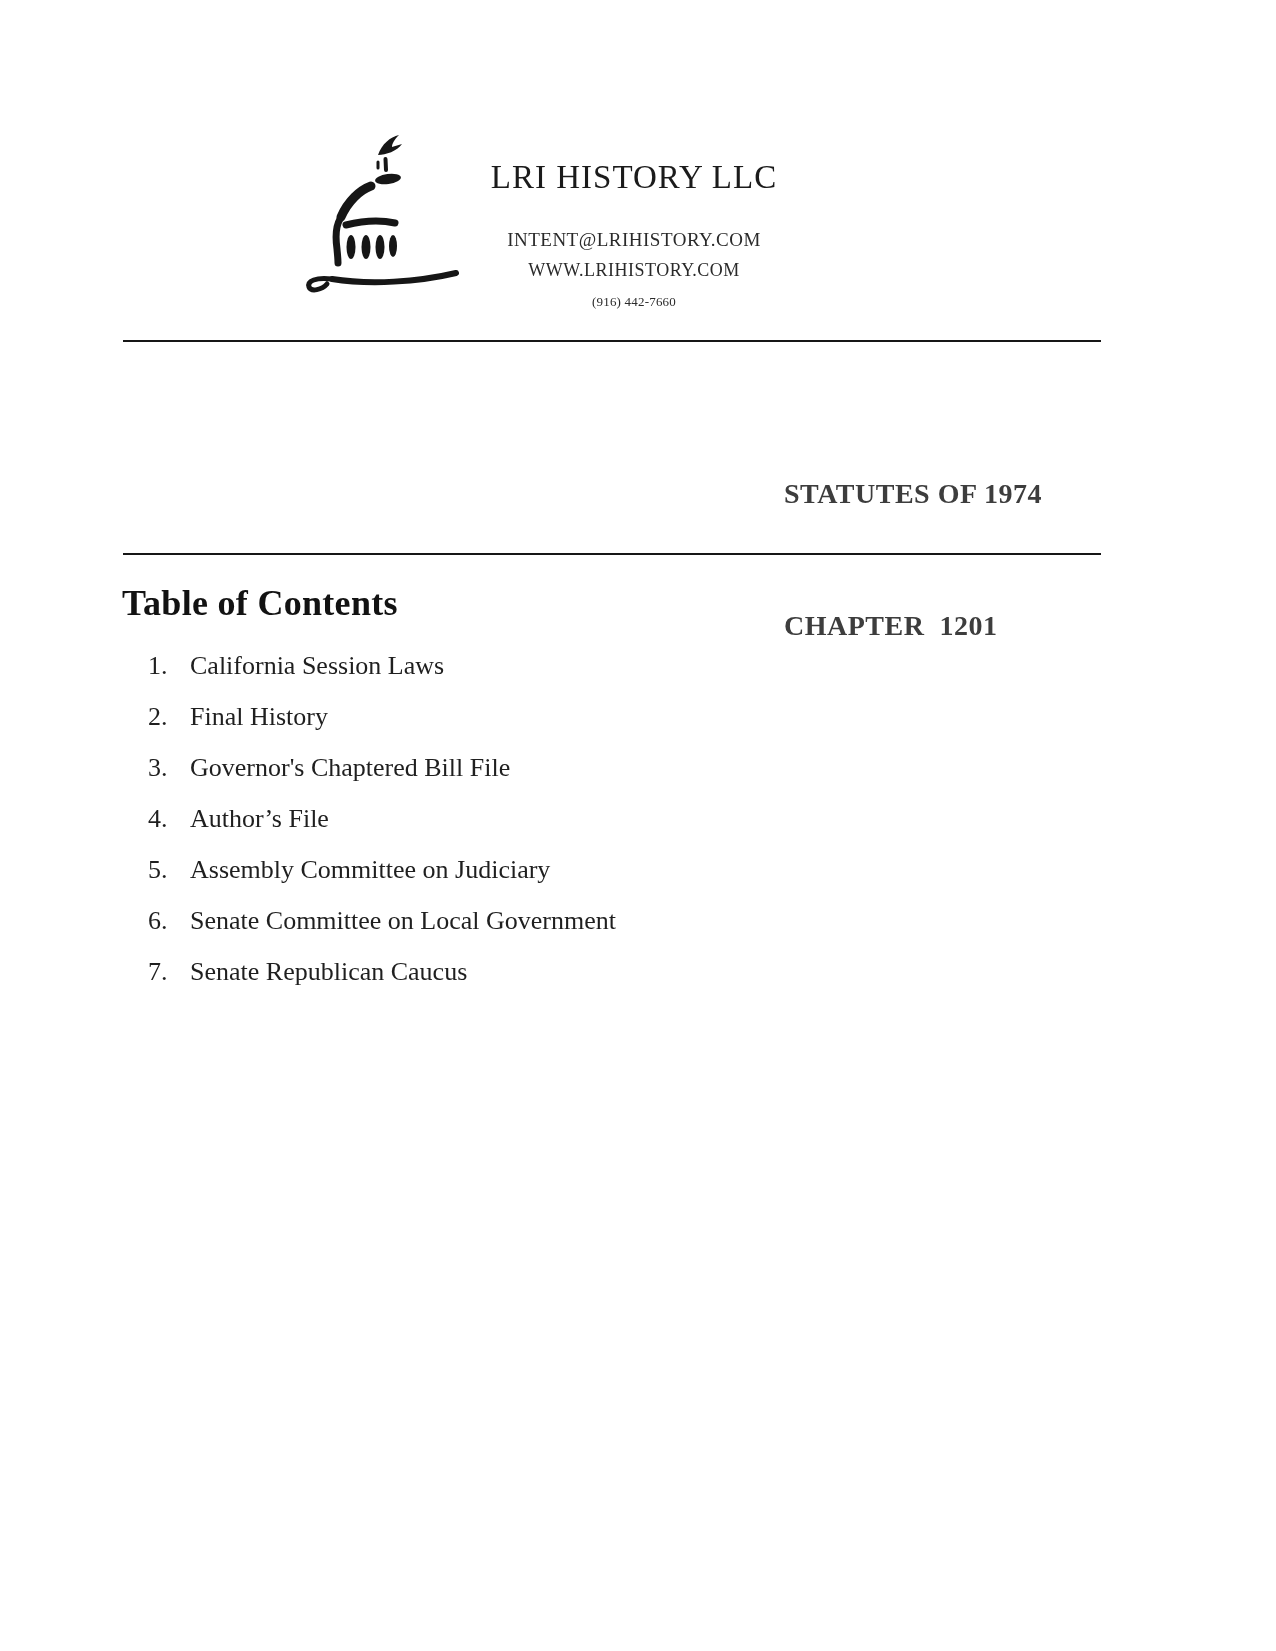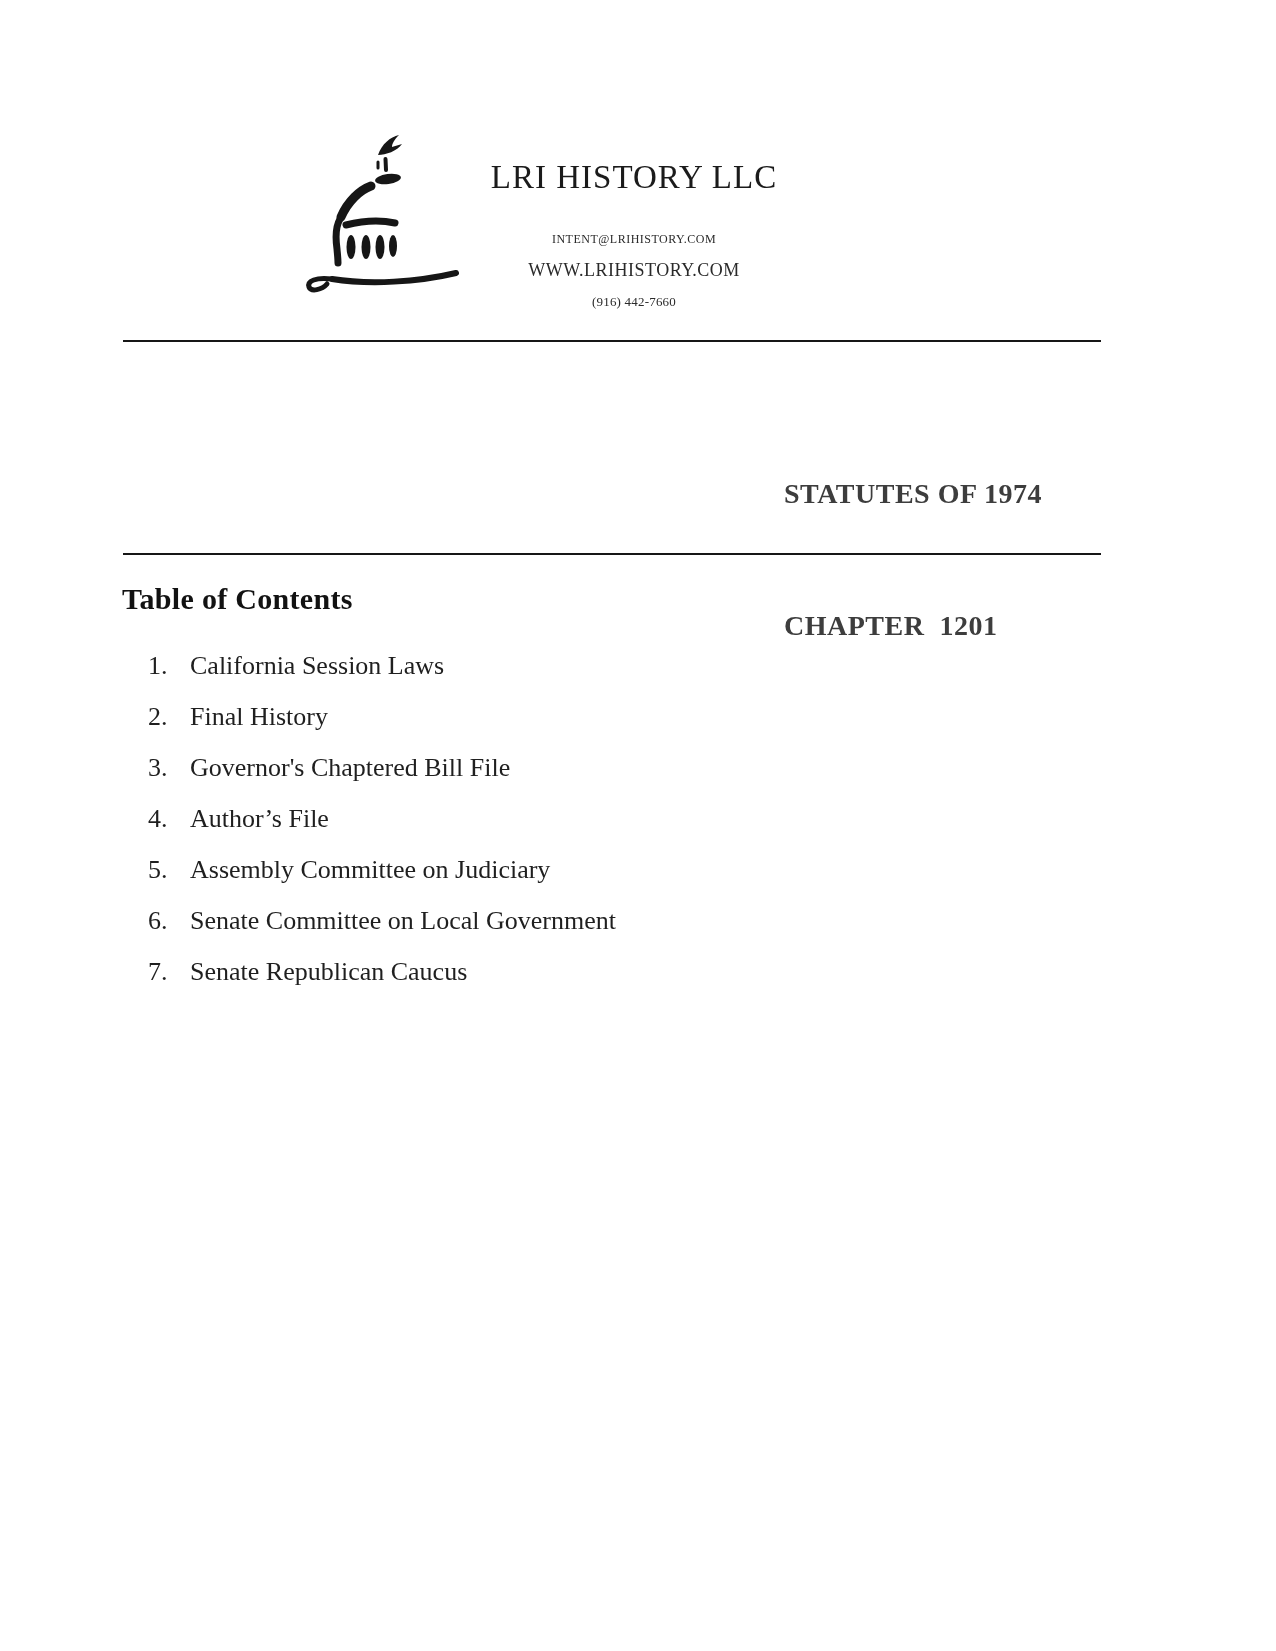--- a/index.html
+++ b/index.html
@@ -38,21 +38,21 @@
   }
   .company-name {
     font-size: 33px;
     line-height: 38px;
     letter-spacing: 1px;
     color: #1b1b1b;
     margin-bottom: 28px;
     white-space: nowrap;
   }
   .contact-line {
-    font-size: 12px;
+    font-size: 19px;
     line-height: 31px;
     letter-spacing: 0.5px;
     color: #2a2a2a;
     white-space: nowrap;
   }
   .contact-line.website { font-size: 18px; }
   .contact-line.phone   { font-size: 13px; letter-spacing: 0.2px; }
 
   
   .rule {
@@ -77,21 +77,21 @@
     letter-spacing: 0.5px;
     color: #3d3d3d;
     white-space: pre-wrap;
   }
 
   
   .toc-heading {
     position: absolute;
     left: 122px;
     top: 582px;
-    font-size: 30px;
+    font-size: 36px;
     font-weight: bold;
     letter-spacing: 0.3px;
     color: #121212;
   }
   .toc-list {
     position: absolute;
     left: 148px;
     top: 652px;
     width: 820px;
     display: flex;

